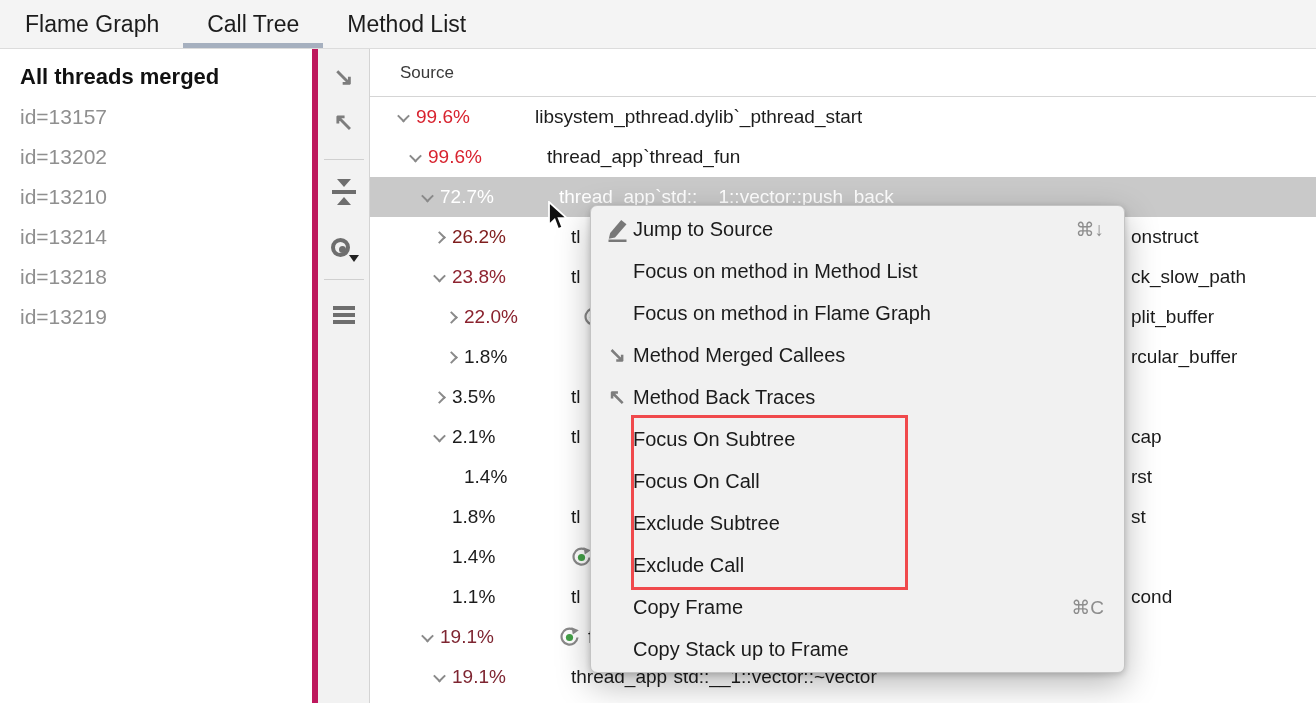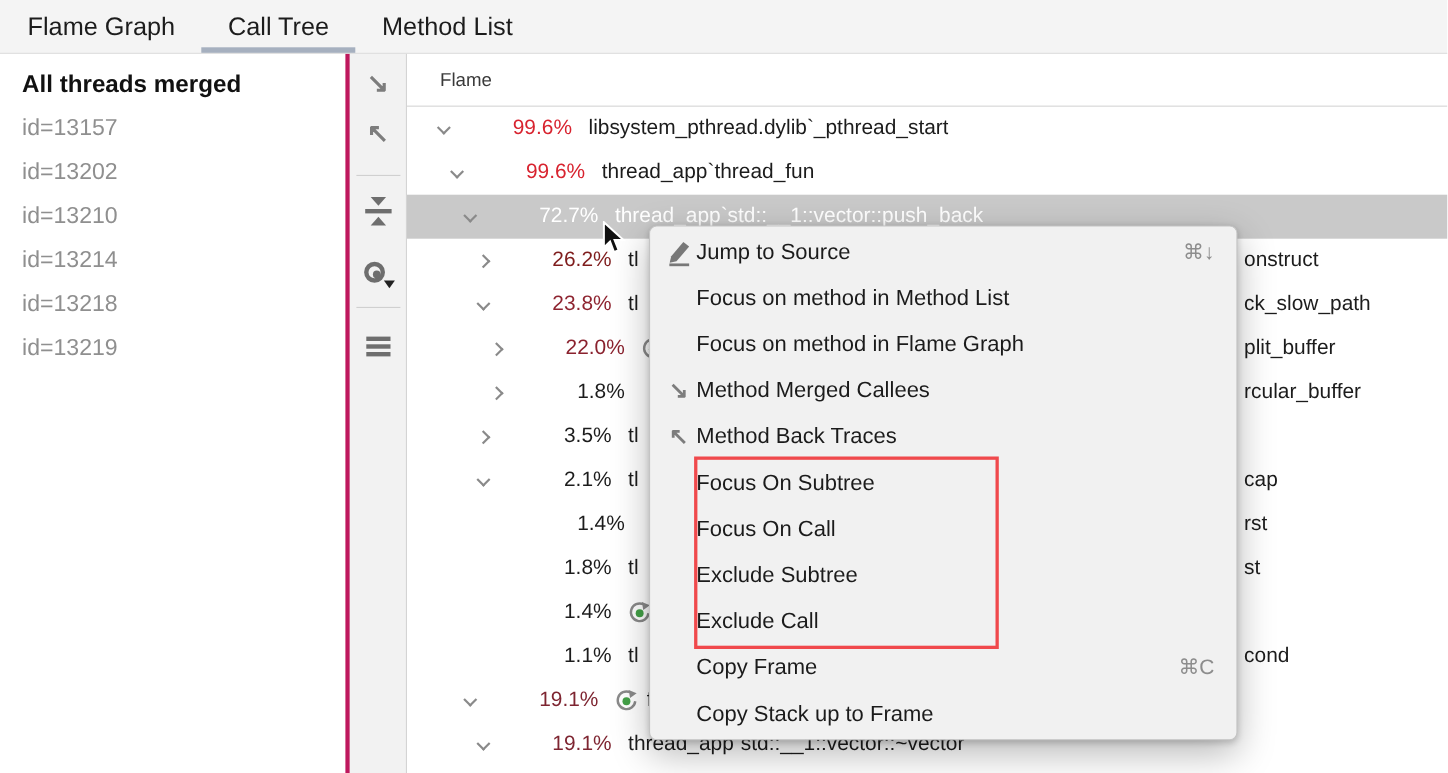--- a/index.html
+++ b/index.html
@@ -11,21 +11,21 @@
   .tabbar{position:absolute;left:0;top:0;width:1316px;height:49px;
           background:#f4f4f4;border-bottom:1px solid #dcdcdc;
           display:flex;align-items:stretch;padding-left:1px;}
   .tab{position:relative;display:flex;align-items:center;padding:0 24px;
        font-size:23px;color:#1c1c1c;cursor:default;}
   .tab.selected::after{content:"";position:absolute;left:0;right:0;bottom:0;height:5px;
        background:#a6b0bf;}
 
   
   .sidebar{position:absolute;left:0;top:49px;width:318px;height:654px;background:#fff;
-           border-right:4px solid #be185d;padding-top:8px;}
+           border-right:6px solid #be185d;padding-top:8px;}
   .thread-header{height:40px;display:flex;align-items:center;padding-left:20px;
                  font-size:22px;font-weight:bold;color:#111;}
   .thread-item{height:40px;display:flex;align-items:center;padding-left:20px;
                font-size:21px;color:#8f8f8f;}
 
   
   .toolstrip{position:absolute;left:318px;top:49px;width:52px;height:654px;
              background:#f2f2f2;border-right:1px solid #d4d4d4;
              display:flex;flex-direction:column;align-items:center;}
   .tool-ic{width:52px;height:28px;display:flex;align-items:center;justify-content:center;}
@@ -49,21 +49,21 @@
                font-size:17px;color:#3a3a3a;border-bottom:1px solid #d5d5d5;}
   .rows{position:relative;}
   .trow{position:relative;height:40px;display:flex;align-items:center;padding-left:20px;
         font-size:19px;white-space:nowrap;}
   .trow.selected{background:#c9c9c9;color:#fff;}
   .spacer{flex:0 0 auto;height:1px;}
   .chevbox{flex:0 0 26px;display:flex;align-items:center;justify-content:center;}
   .chev{width:9px;height:9px;border-right:2.2px solid #8a8a8a;border-bottom:2.2px solid #8a8a8a;}
   .chev.expanded{transform:rotate(45deg) translate(-1px,-1px);}
   .chev.collapsed{transform:rotate(-45deg);}
-  .pct{flex:0 0 104px;text-align:right;margin-right:15px;}
+  .pct{flex:0 0 104px;text-align:left;margin-right:15px;}
   .ric{flex:0 0 auto;margin-right:8px;display:flex;align-items:center;}
   .mname{overflow:hidden;}
   .tail{position:absolute;left:761px;top:0;height:40px;display:flex;align-items:center;color:#1c1c1c;}
 
   
   .cmenu{position:absolute;left:590px;top:205px;width:535px;background:#f1f1f1;
          border:1px solid #c4c4c4;border-radius:7px;padding:2px 0;
          box-shadow:0 12px 34px rgba(0,0,0,.28),0 2px 6px rgba(0,0,0,.18);z-index:20;}
   .mi{height:42px;display:flex;align-items:center;font-size:20px;color:#1b1b1b;}
   .mi-icon{flex:0 0 32px;margin-left:10px;display:flex;align-items:center;justify-content:center;}
@@ -121,21 +121,21 @@
           <div class="eye-caret"></div>
         </div>
       </div>
       <div class="tool-sep" style="margin-top: 16px;"></div>
       <div class="tool-ic" style="margin-top: 21px;">
         <div class="burger"></div>
       </div>
     </div>
   <div class="tree">
     <div class="tree-header">
-      <span>Flame</span>
+      <span>Source</span>
     </div>
     <div class="rows">
         <div class="trow">
           <span class="spacer" style="flex-basis: 0px;"></span>
           <span class="chevbox">
             <span class="chev expanded"></span>
           </span>
           <span class="pct" style="color: rgb(216, 35, 47);">99.6%</span>
           <span class="mname">libsystem_pthread.dylib`_pthread_start</span>
         </div>

